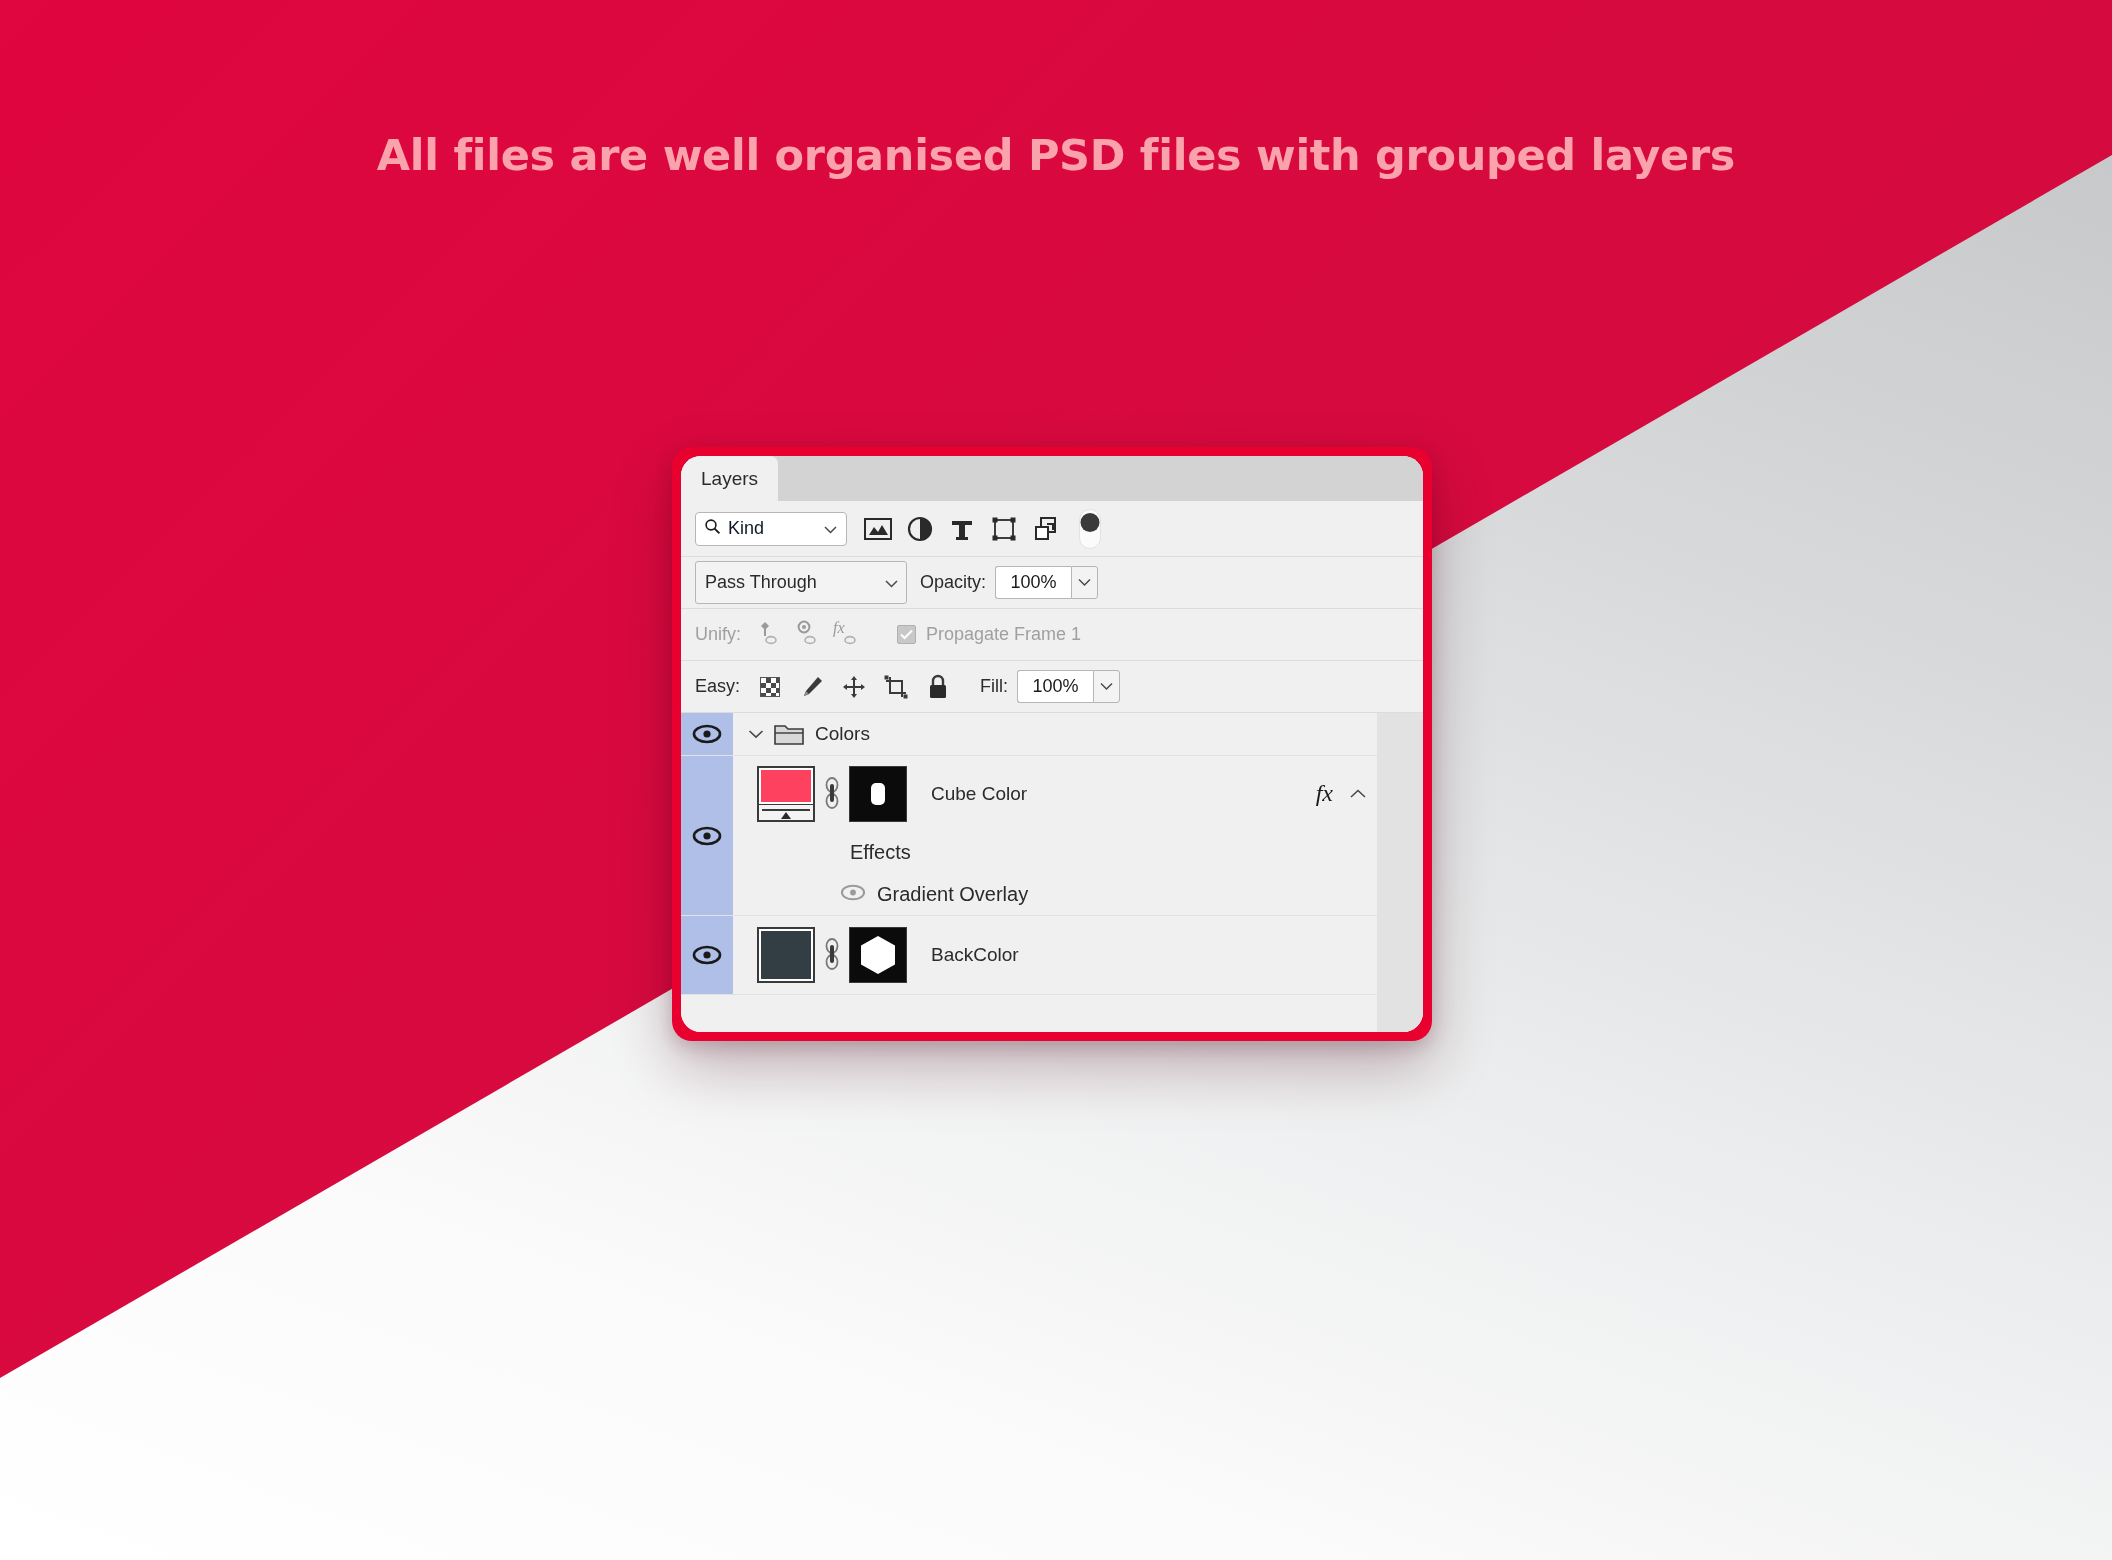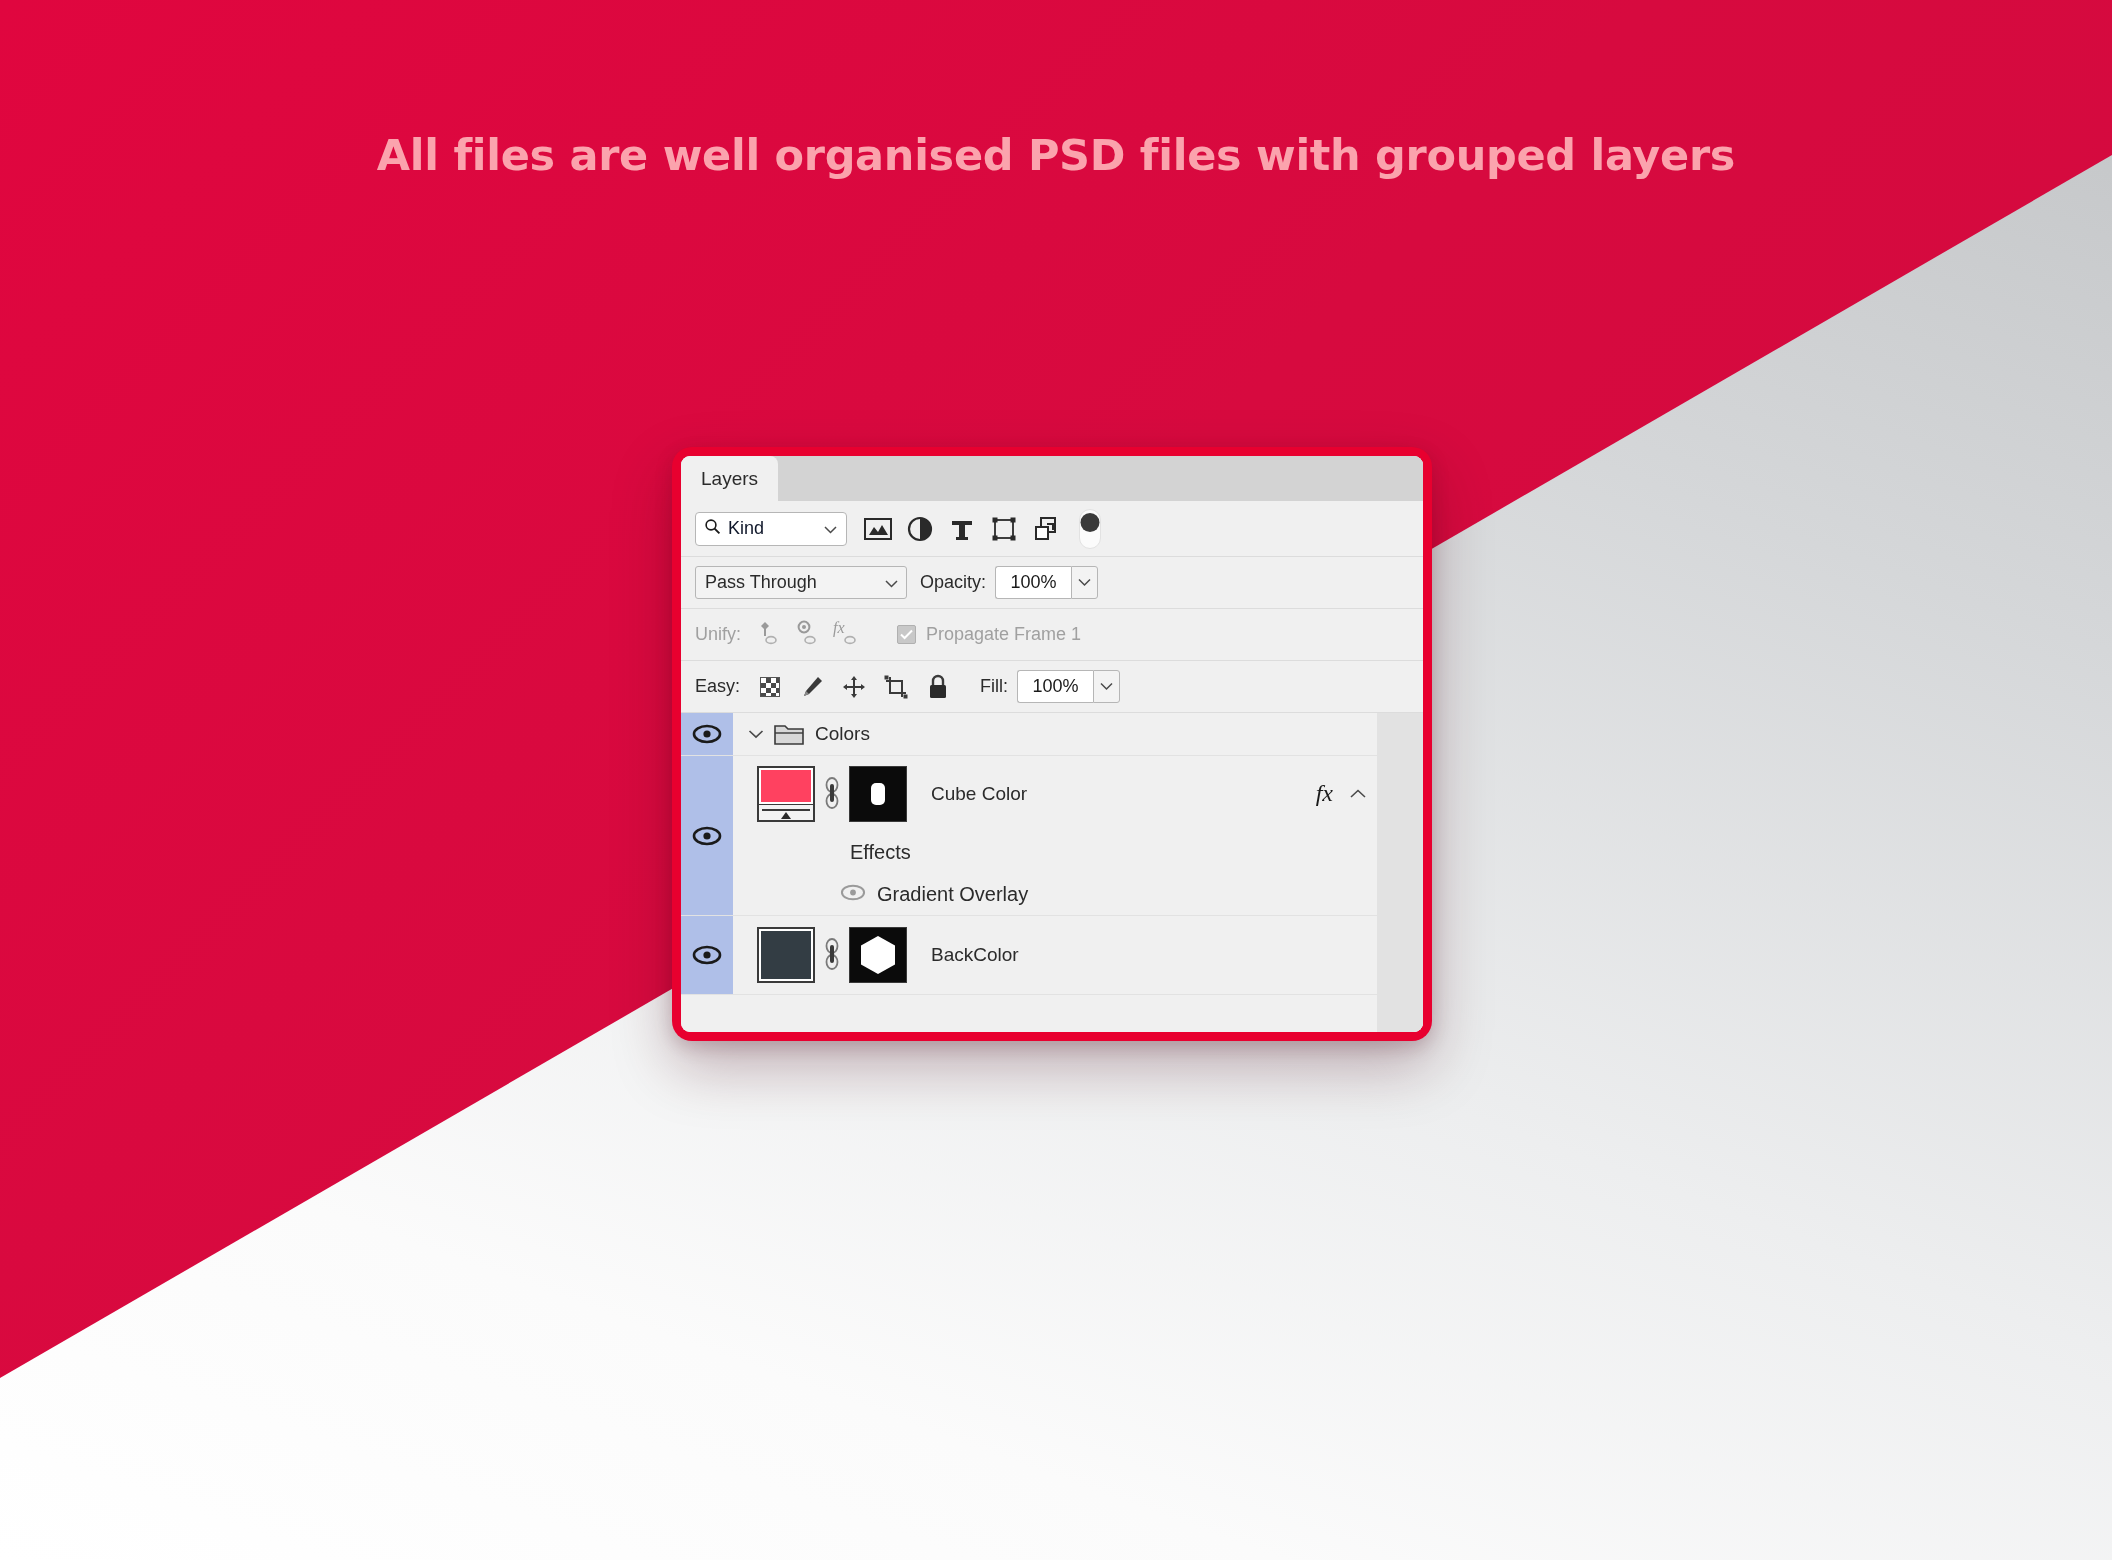--- a/index.html
+++ b/index.html
@@ -55,21 +55,21 @@
     width: 760px; height: 594px;
     background: #E8002F;
     border-radius: 20px;
     padding: 9px;
     box-shadow: 0 26px 60px rgba(70,0,20,0.28), 0 6px 18px rgba(70,0,20,0.18);
     z-index: 6;
   }
   .panel-inner {
     width: 100%; height: 100%;
     background: #F0F0F0;
-    border-radius: 9px;
+    border-radius: 20px;
     overflow: hidden;
     display: flex; flex-direction: column;
     position: relative;
   }
 
   
   .tabbar {
     height: 45px;
     background: #D3D3D3;
     display: flex;
@@ -134,21 +134,21 @@
   
   .blend-row {
     height: 52px;
     display: flex; align-items: center;
     padding: 0 14px;
     border-bottom: 1px solid #DCDCDC;
     background: #F0F0F0;
     flex: none;
   }
   .blend-select {
-    width: 212px; height: 33px;
+    width: 212px; height: 43px;
     background: #F3F3F3;
     border: 1px solid #B6B6B6;
     border-radius: 3px;
     display: flex; align-items: center;
     padding: 0 9px;
     font-size: 18px;
     color: #2B2B2B;
     position: relative;
   }
   .blend-select .caret { position: absolute; right: 8px; top: 50%; transform: translateY(-50%); }

